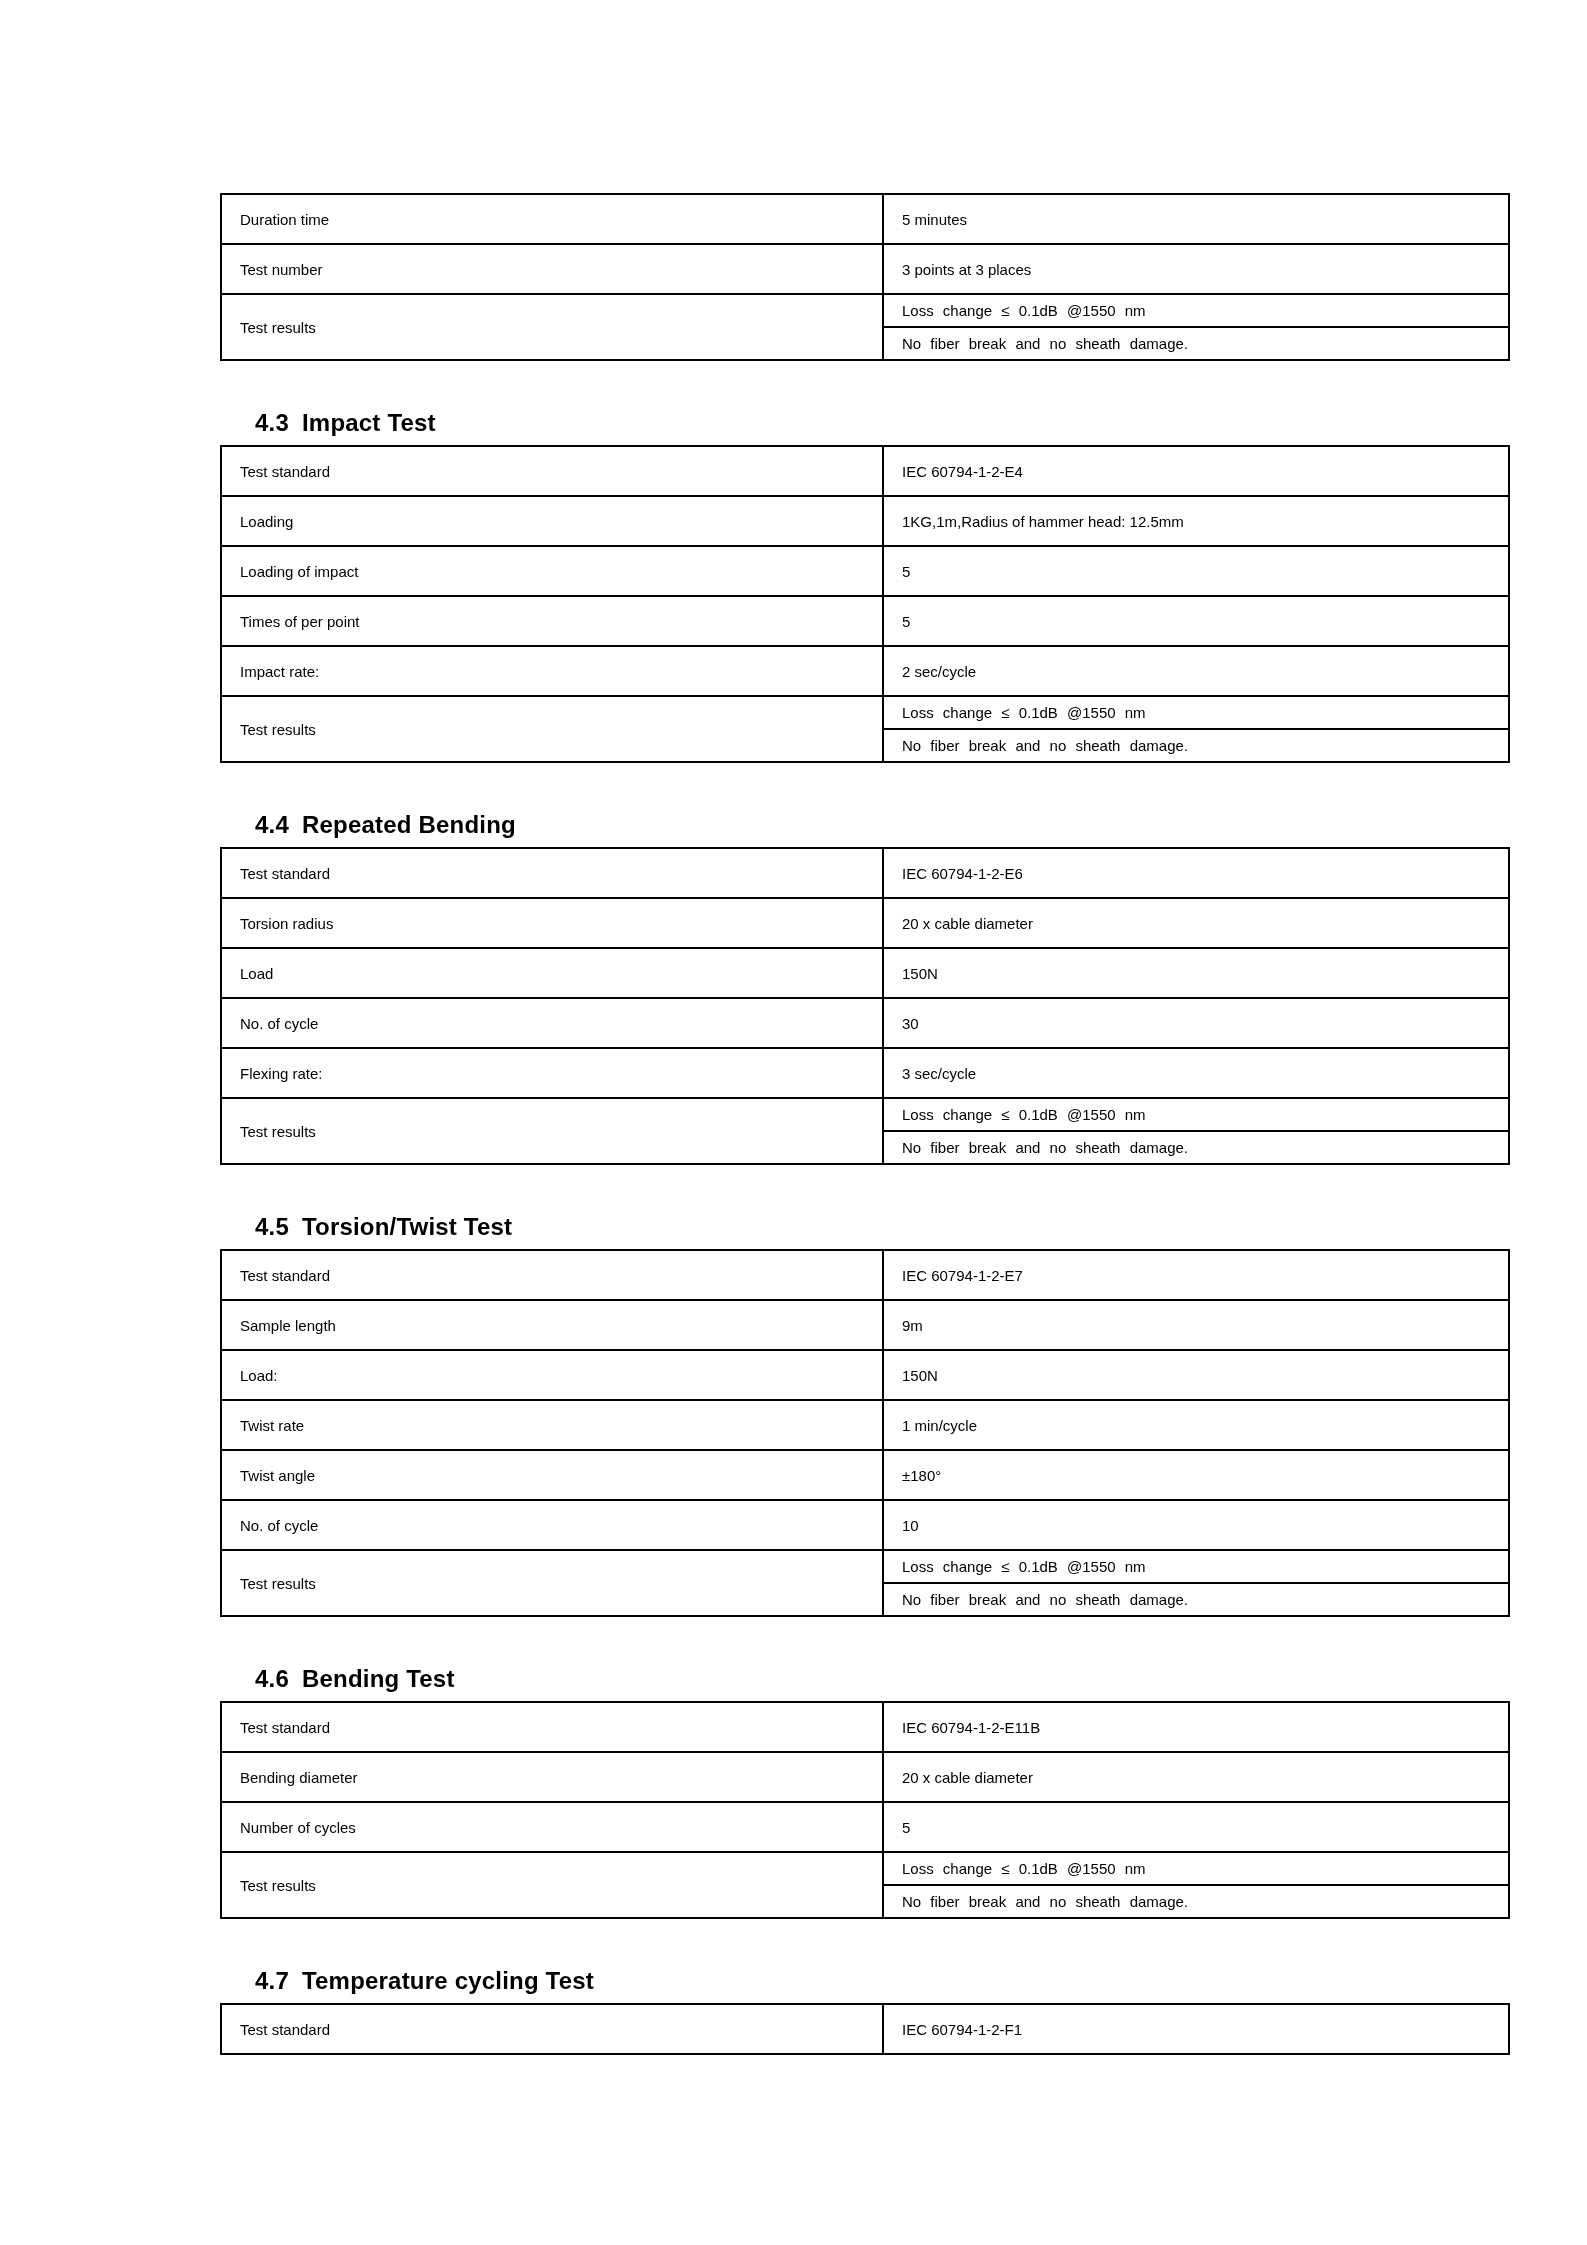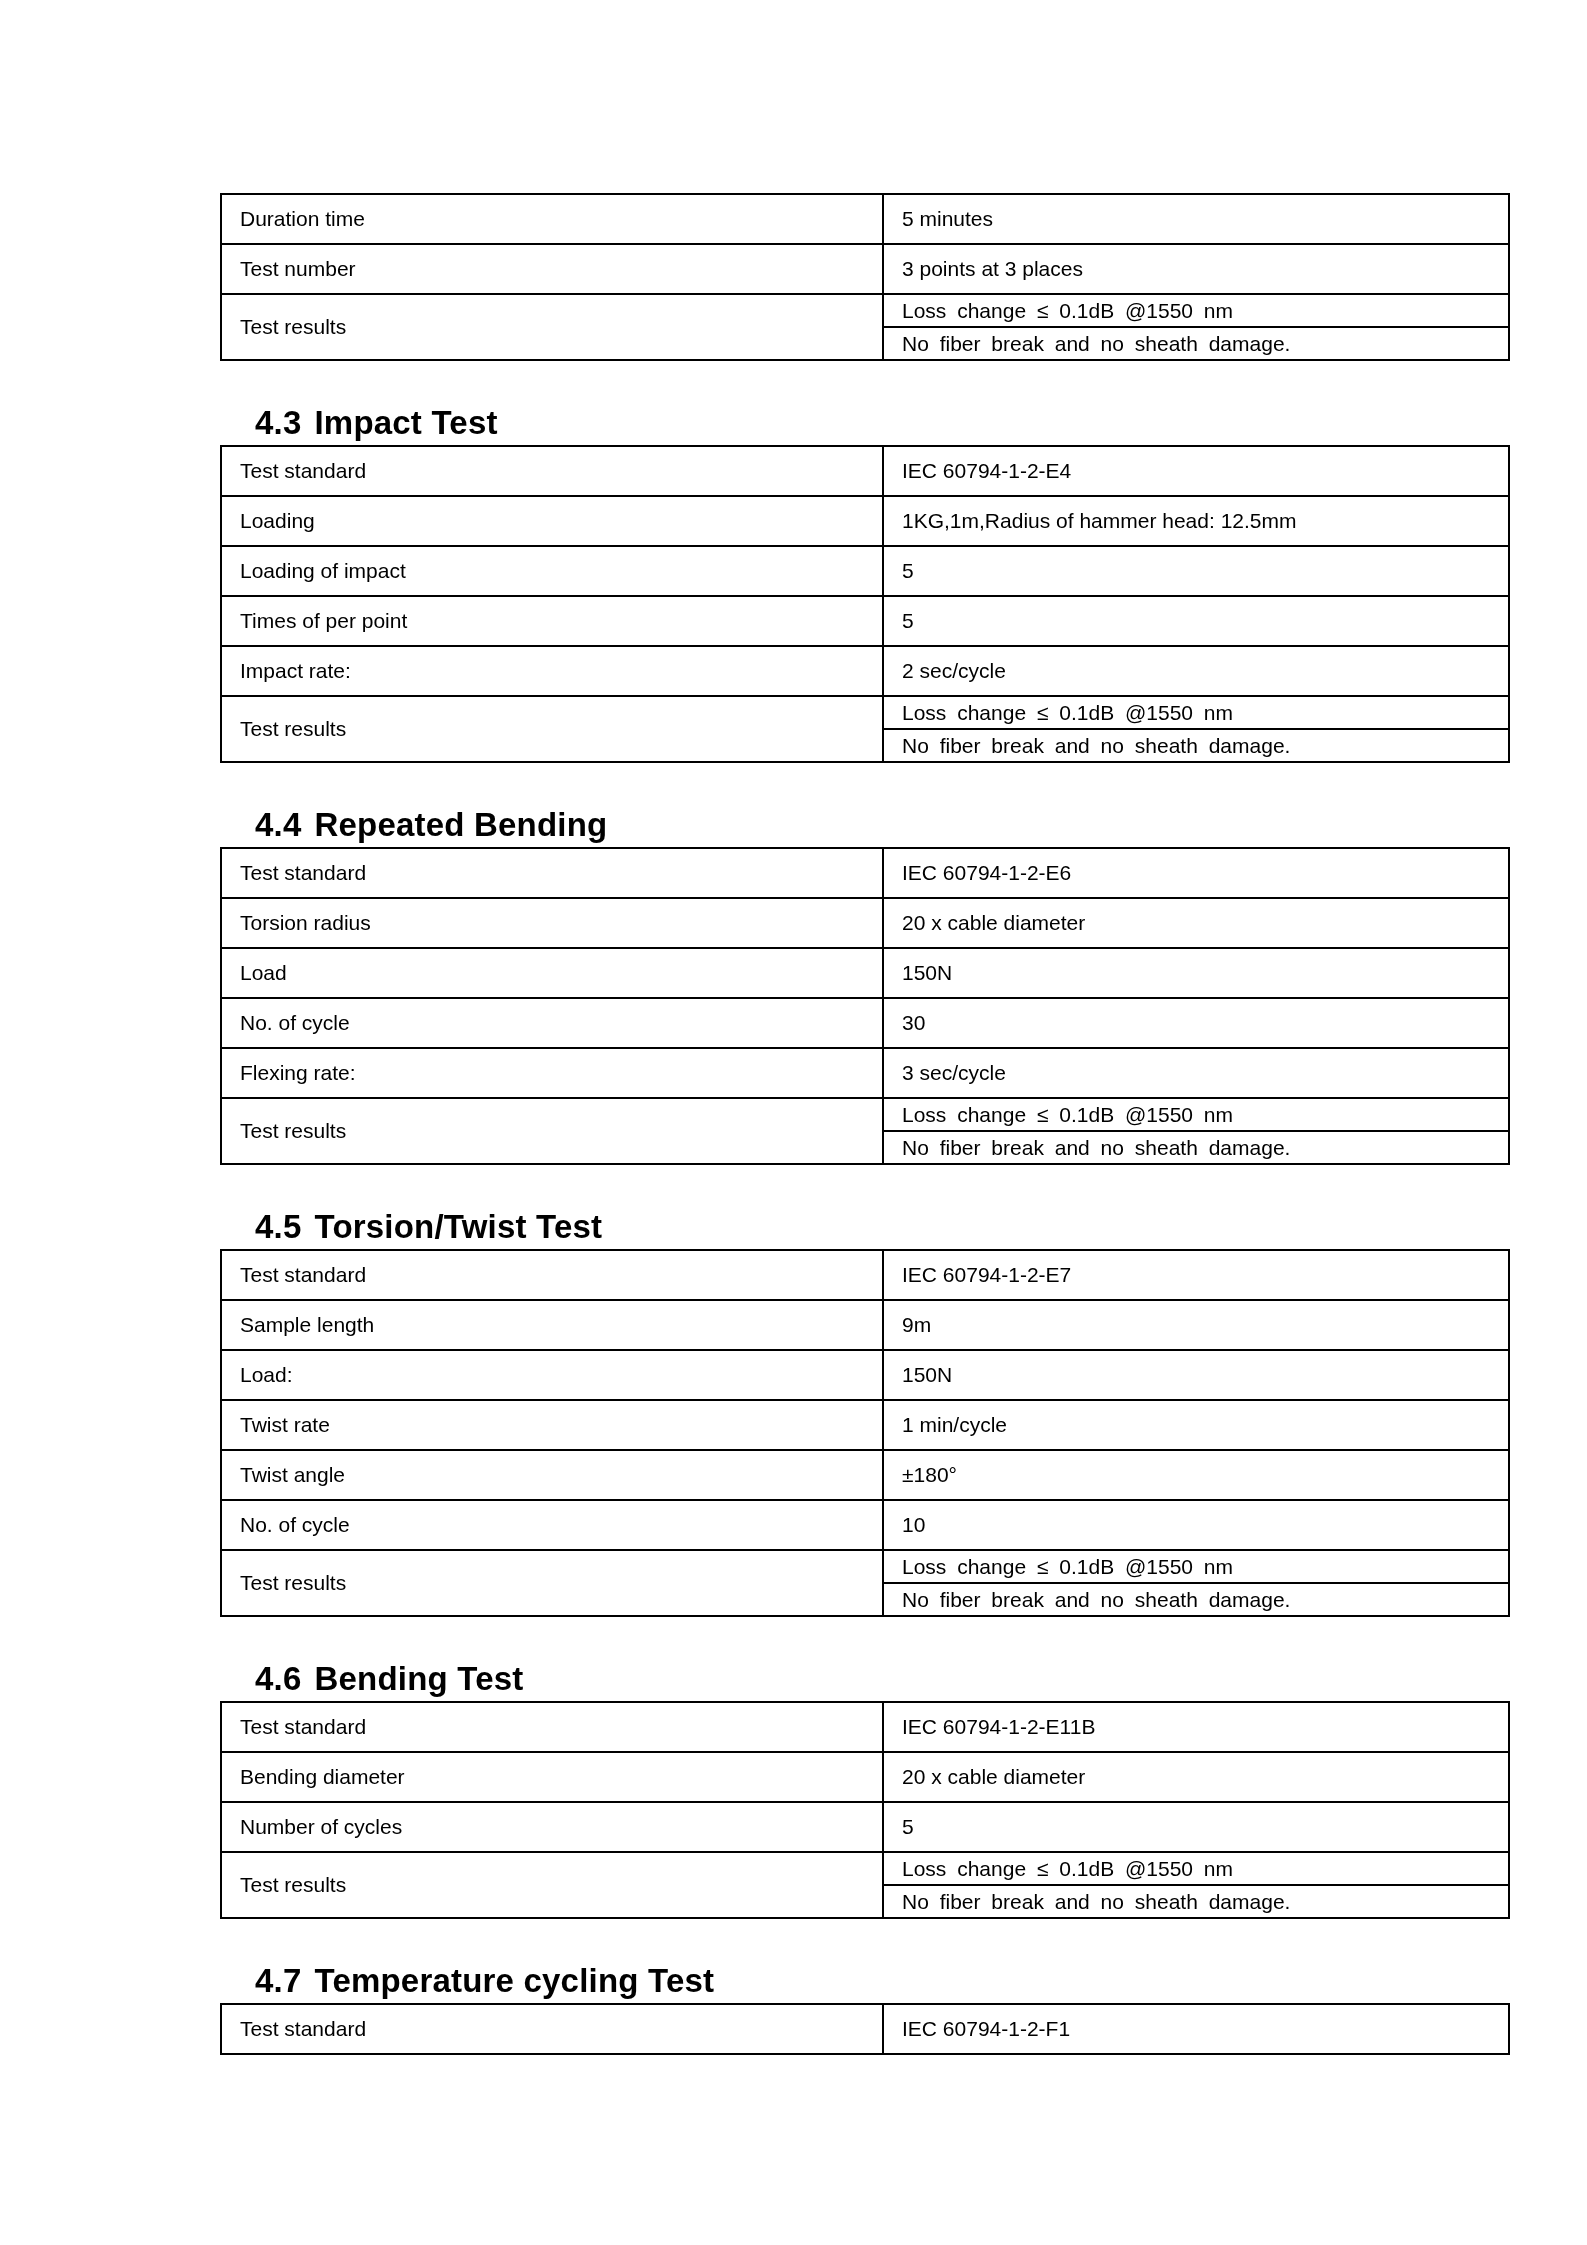--- a/index.html
+++ b/index.html
@@ -9,34 +9,34 @@
     font-family:"Liberation Sans", sans-serif;
     color:#000;
     position:relative;
   }
   .content { position:absolute; left:220px; top:193px; width:1288px; }
 
   table.spec { border-collapse:collapse; table-layout:fixed; width:1288px; }
   table.spec td {
     border:2px solid #000;
     vertical-align:middle;
-    font-size:21px;
+    font-size:15px;
     padding:0 6px 0 18px;
     overflow:hidden; white-space:nowrap;
   }
   td.value { padding-left:16px; }
   td.indent { padding-left:26px;margin-left:38px; }
   td.label-large { font-size:28px; }
   td.result { font-size:23px; word-spacing:5px; padding-left:15px; }
   tr.std { height:50px; }
   tr.sub { height:33px; }
 
   .heading {
     margin:47px 0 7px 35px;
-    font-size:33px; font-weight:bold; line-height:30px;
+    font-size:24px; font-weight:bold; line-height:30px;
     letter-spacing:0.2px;
   }
   .heading .num { margin-right:13px; }
 </style>
 </head>
 <body>
 
 <div class="content">
 
   <table class="spec">

